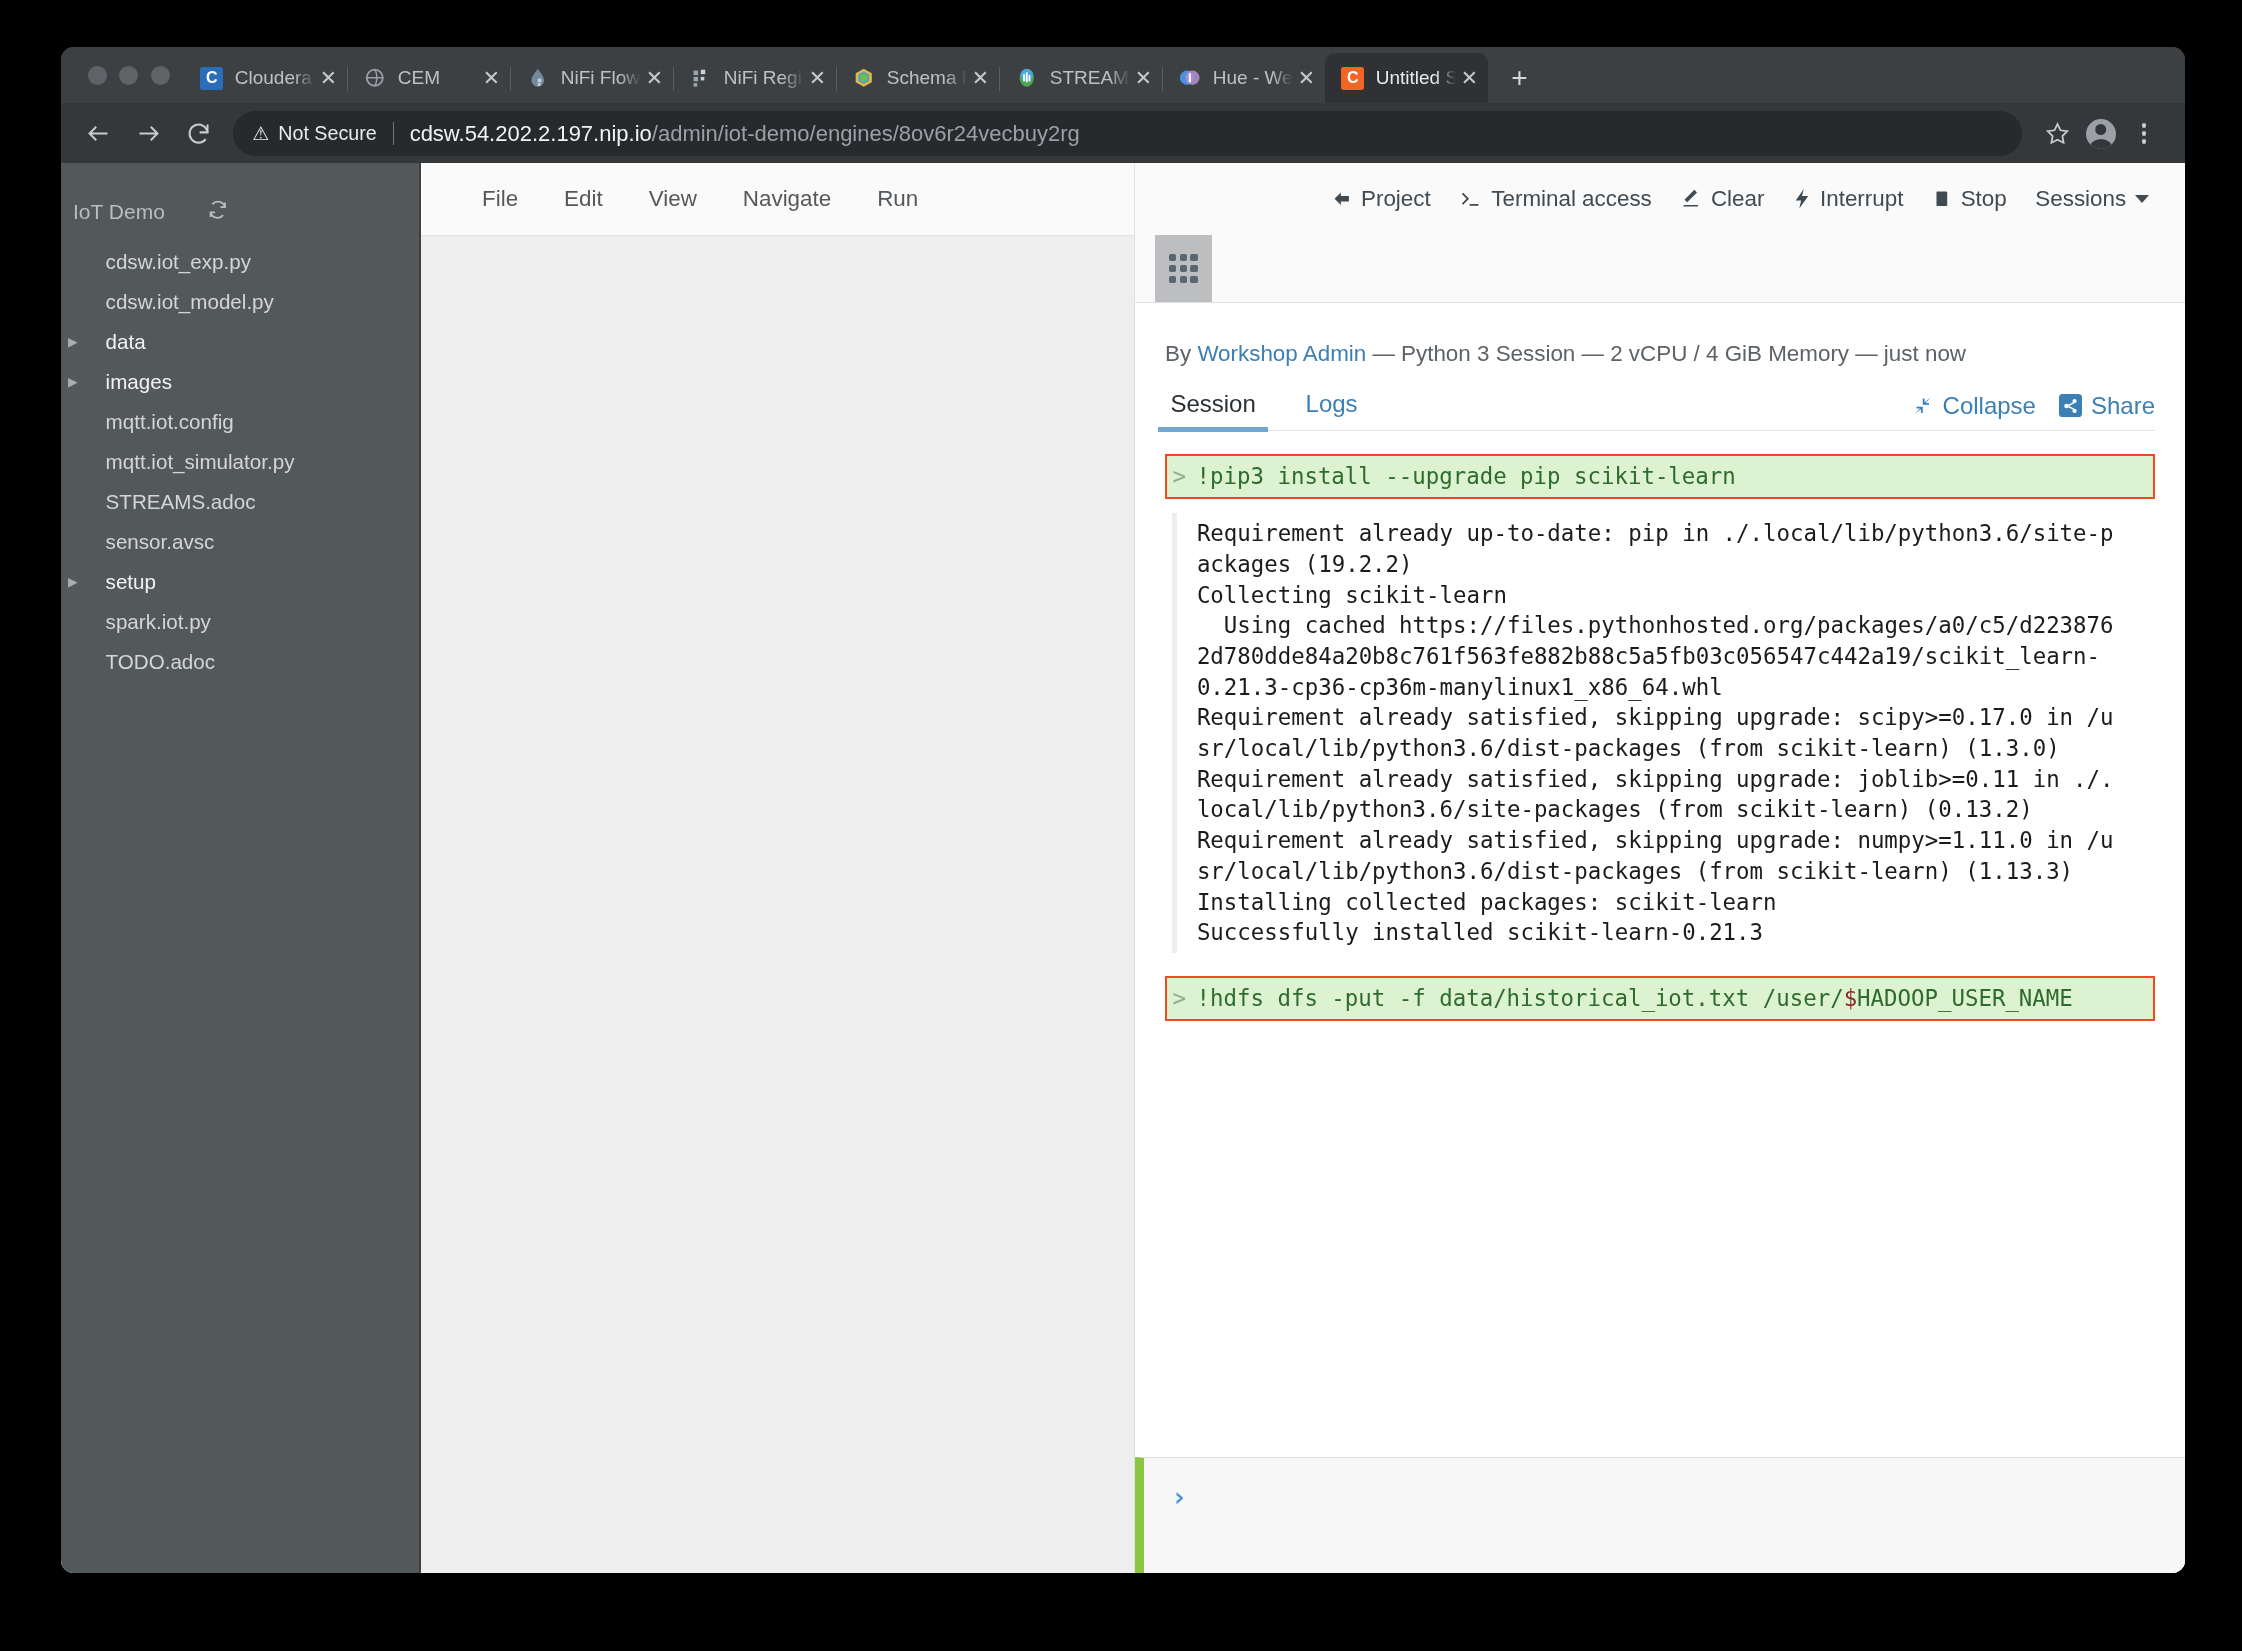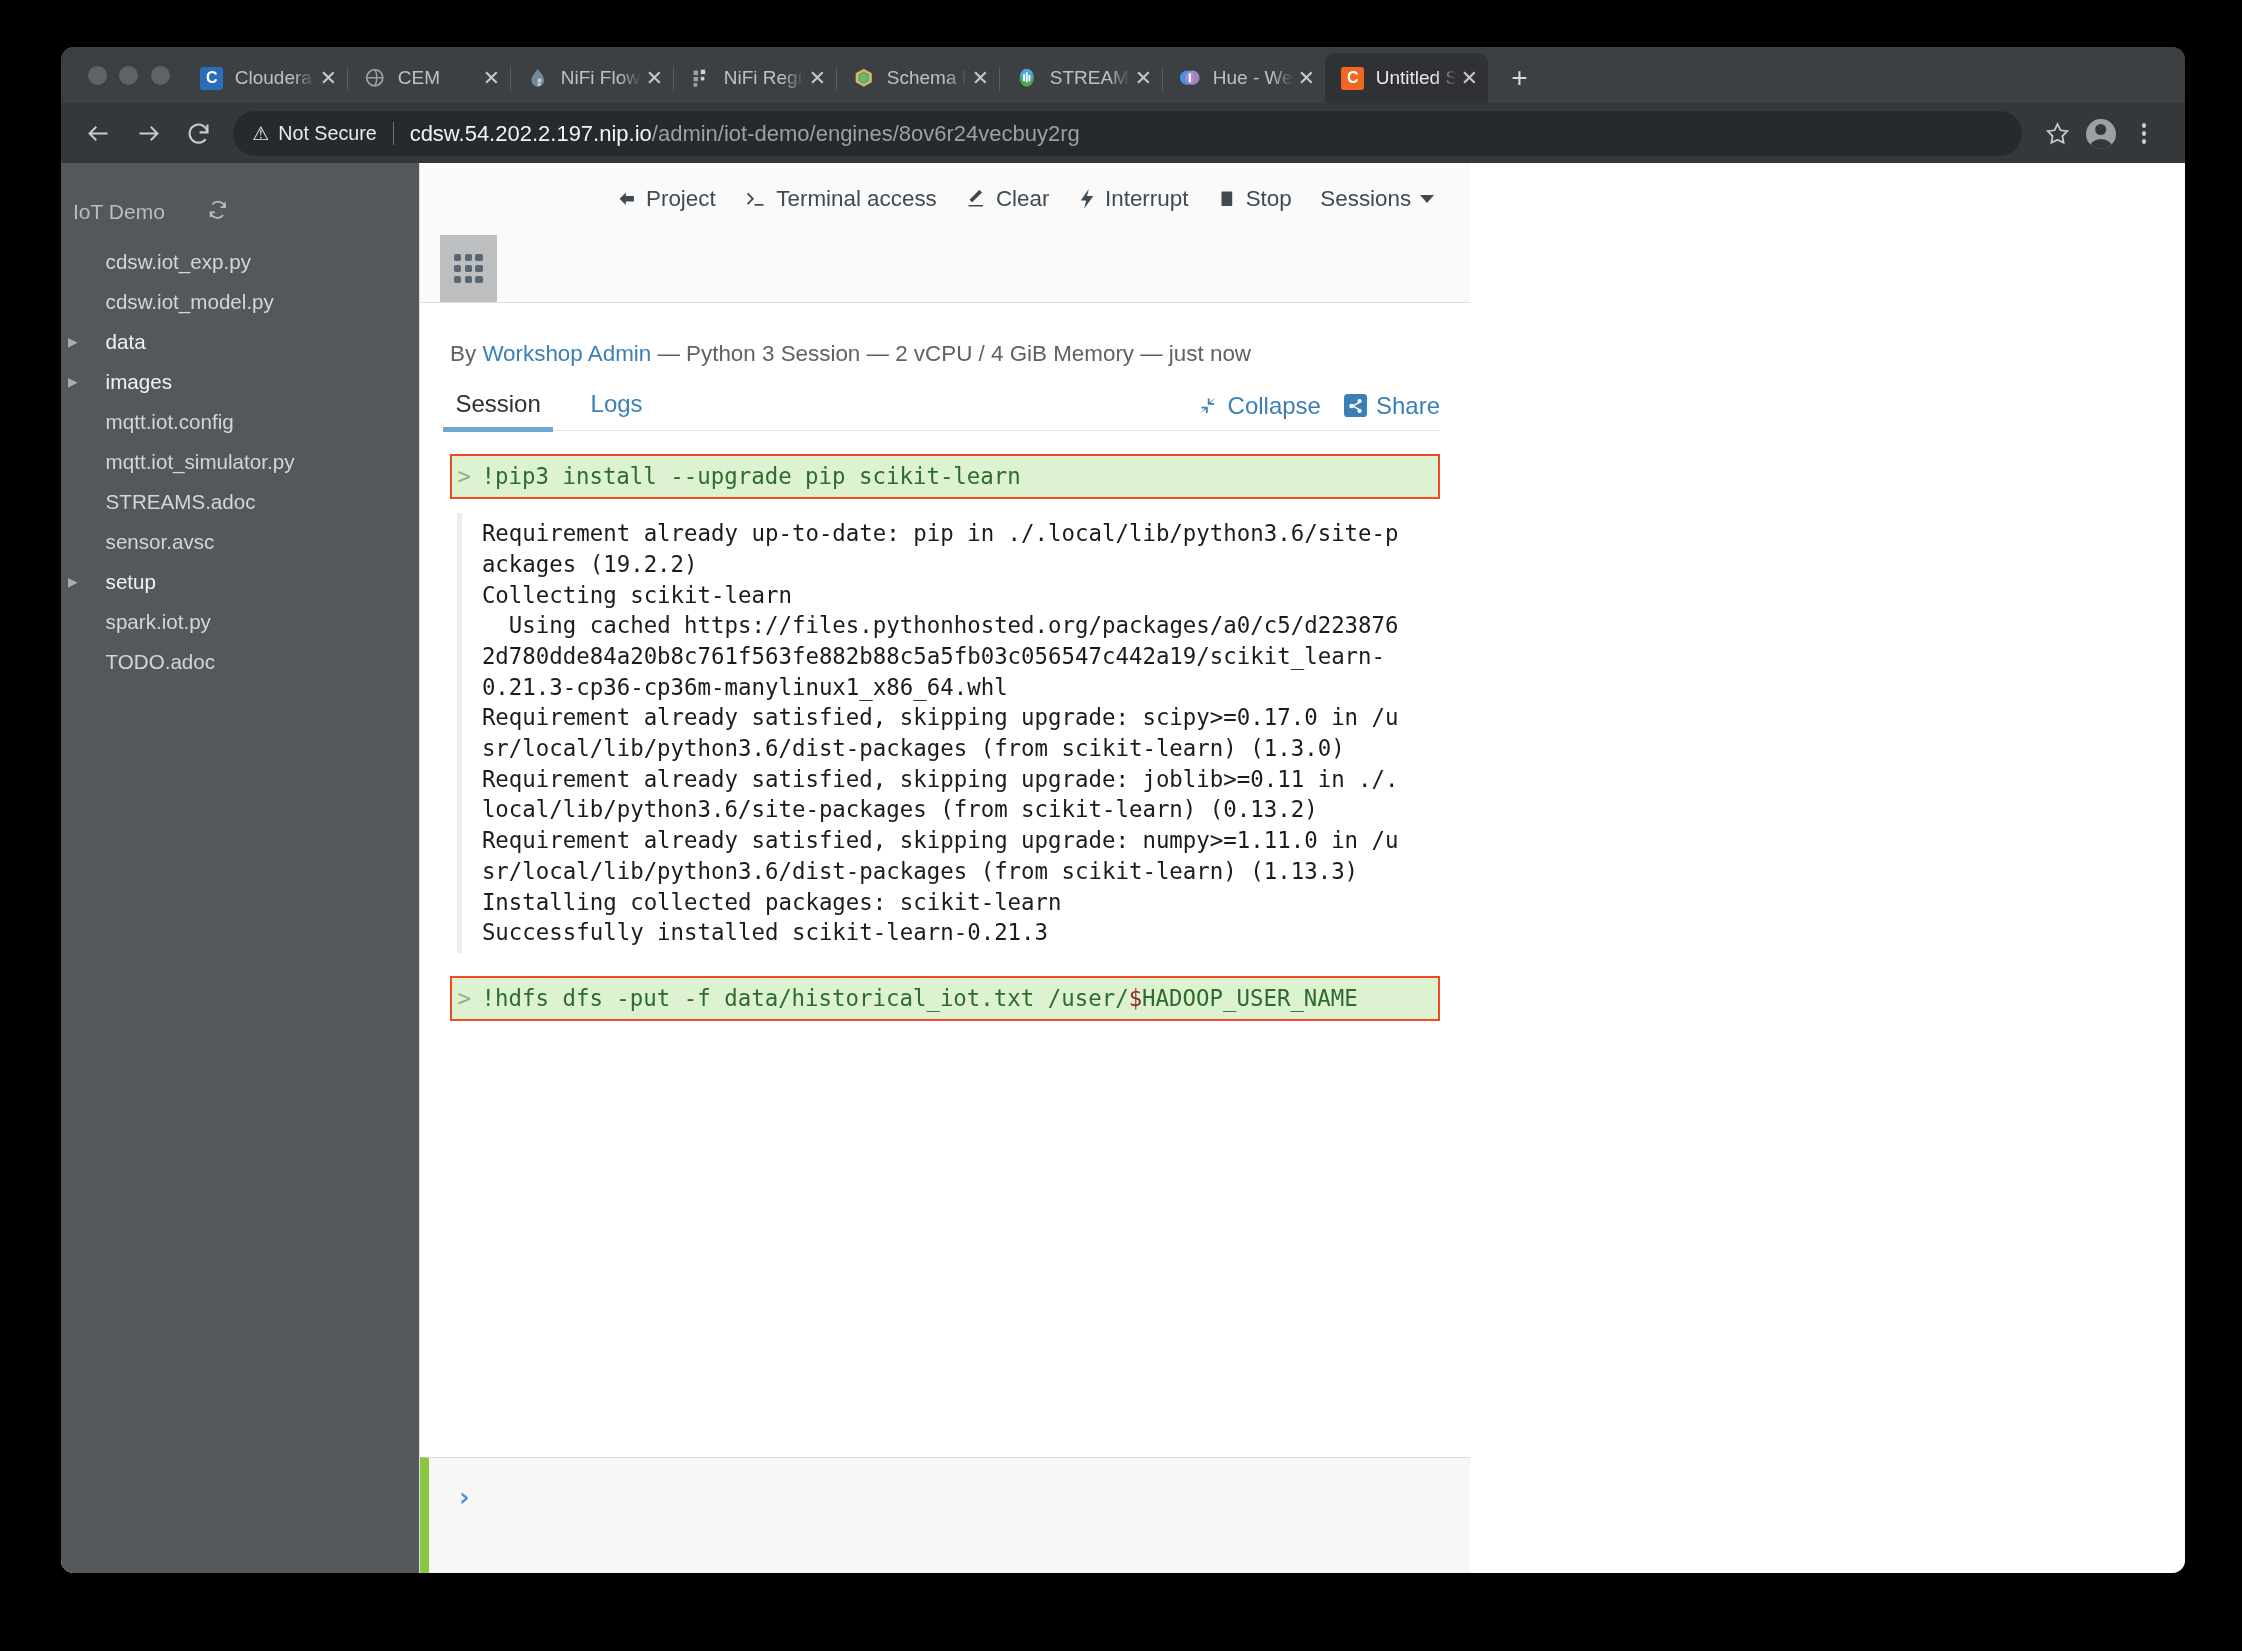--- a/index.html
+++ b/index.html
@@ -548,20 +548,30 @@
       <div class="tree-item file">
         <span class="caret">▶</span>
         <span class="ilabel">spark.iot.py</span>
       </div>
       <div class="tree-item file">
         <span class="caret">▶</span>
         <span class="ilabel">TODO.adoc</span>
       </div>
     </div>
 
+    <div class="editor">
+      <div class="menubar">
+        <span class="mi">File</span>
+        <span class="mi">Edit</span>
+        <span class="mi">View</span>
+        <span class="mi">Navigate</span>
+        <span class="mi">Run</span>
+      </div>
+      <div class="editor-body"></div>
+    </div>
 
     <div class="console">
 
       <div class="console-toolbar">
         <div class="tbtn">
           <span class="tico">
             <svg width="21.5" height="21.5" viewBox="0 0 24 24" fill="currentColor">
                 <path d="M11 5l-7 7 7 7v-4h9V9h-9z"></path>
               </svg>
           </span>

